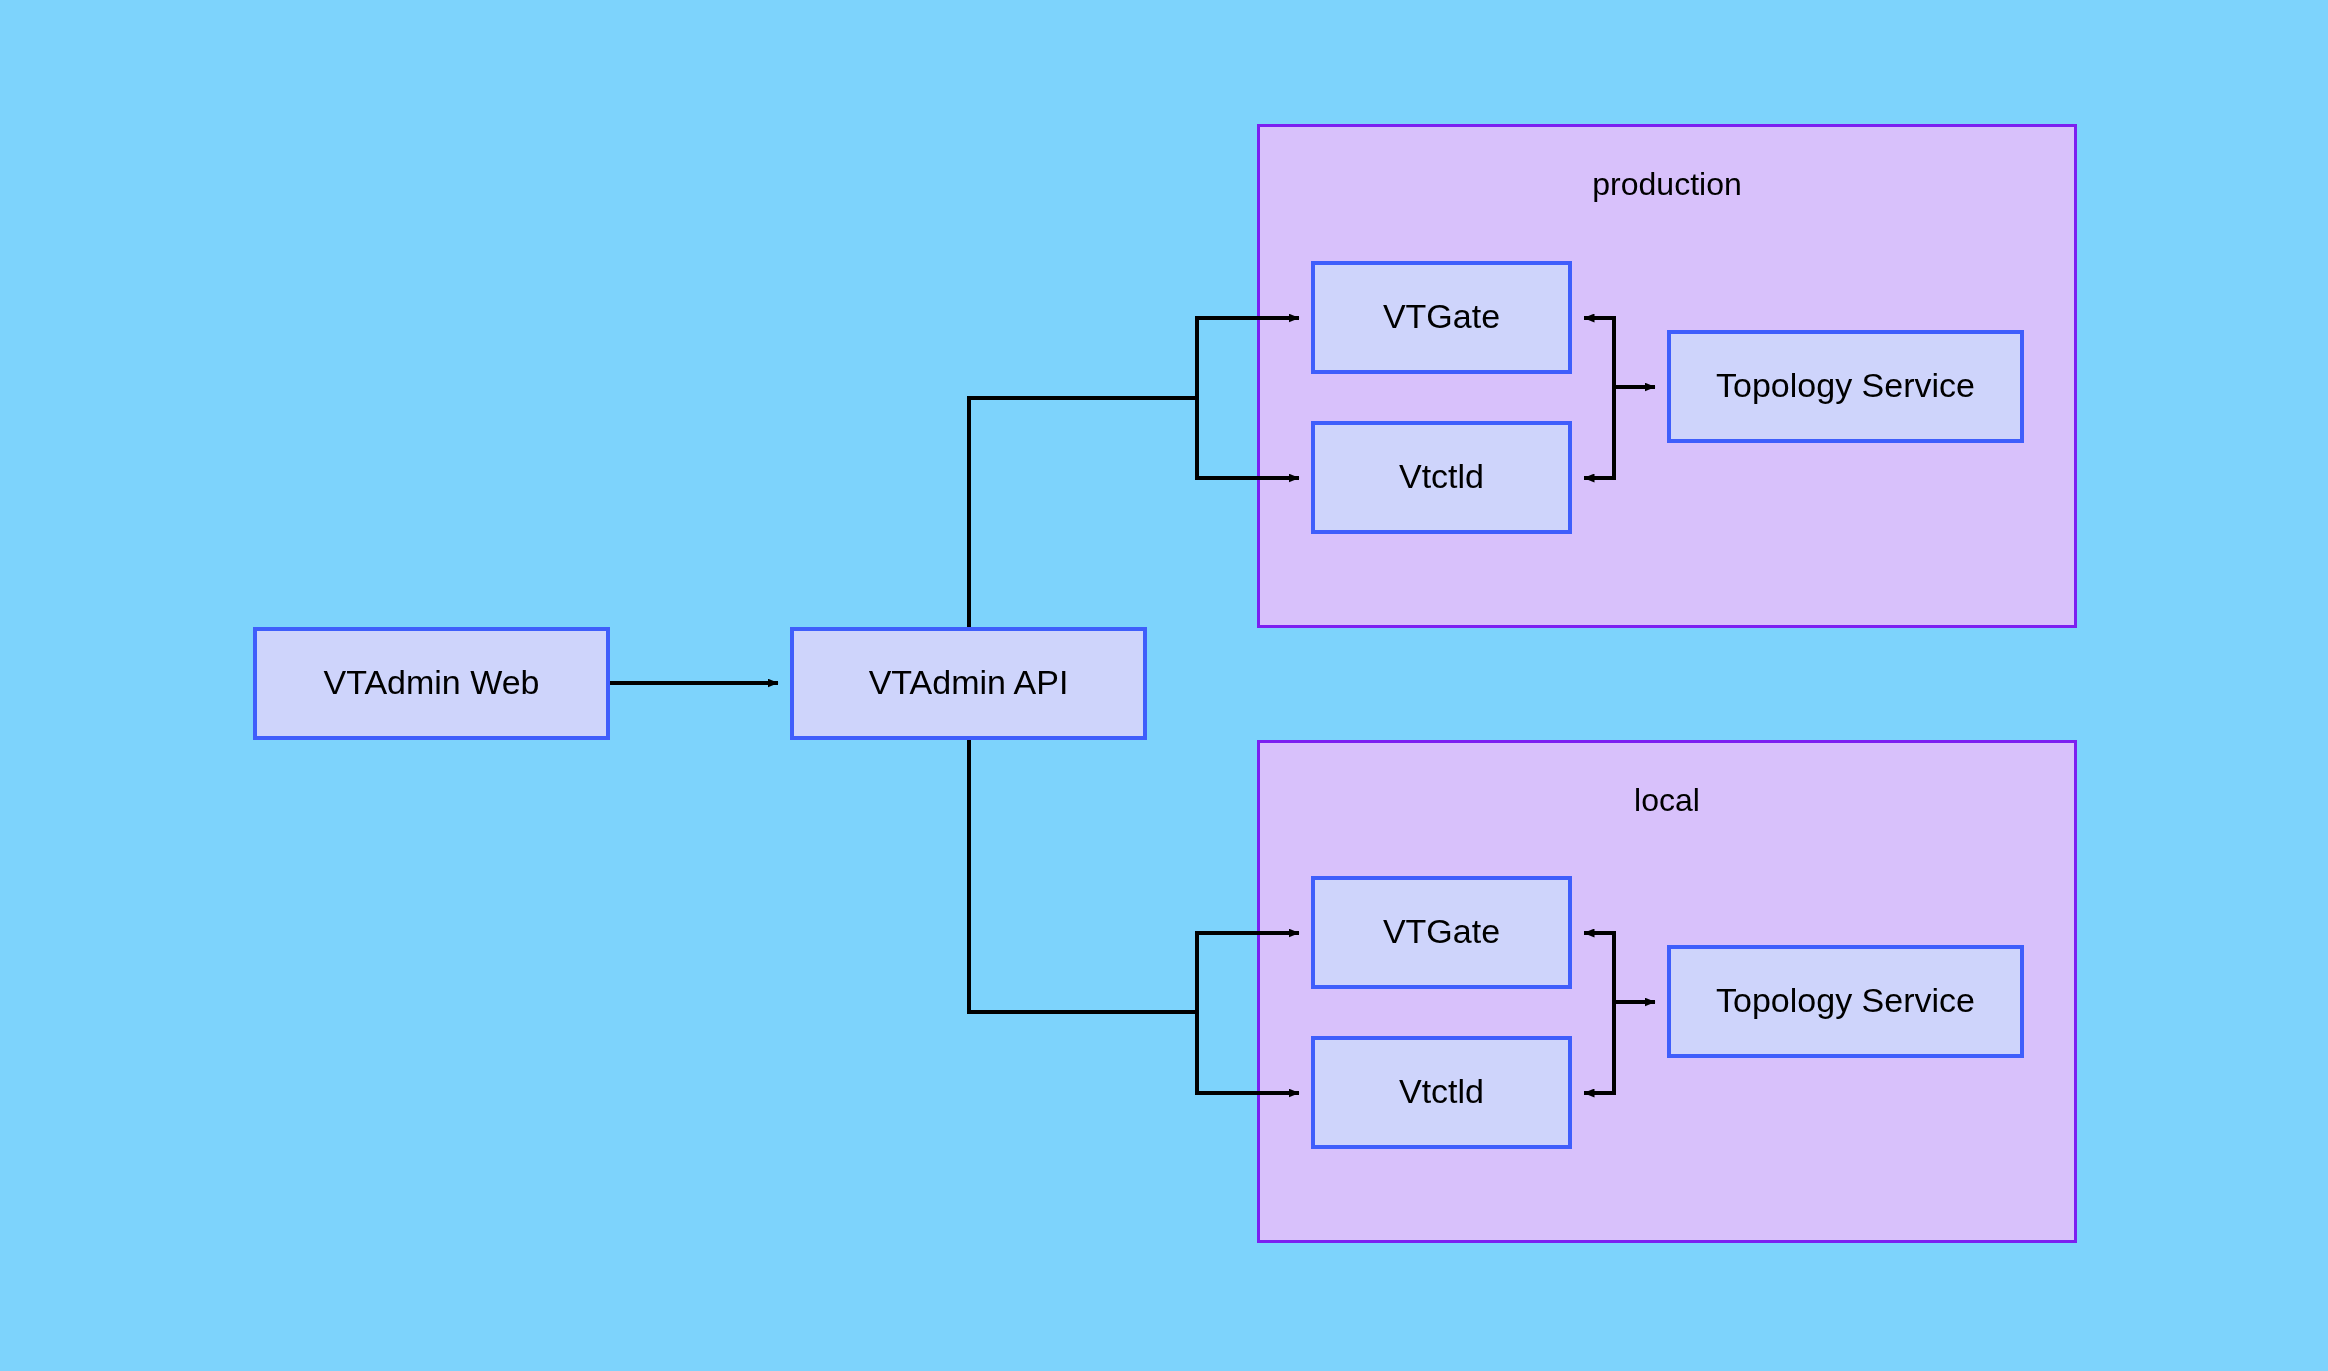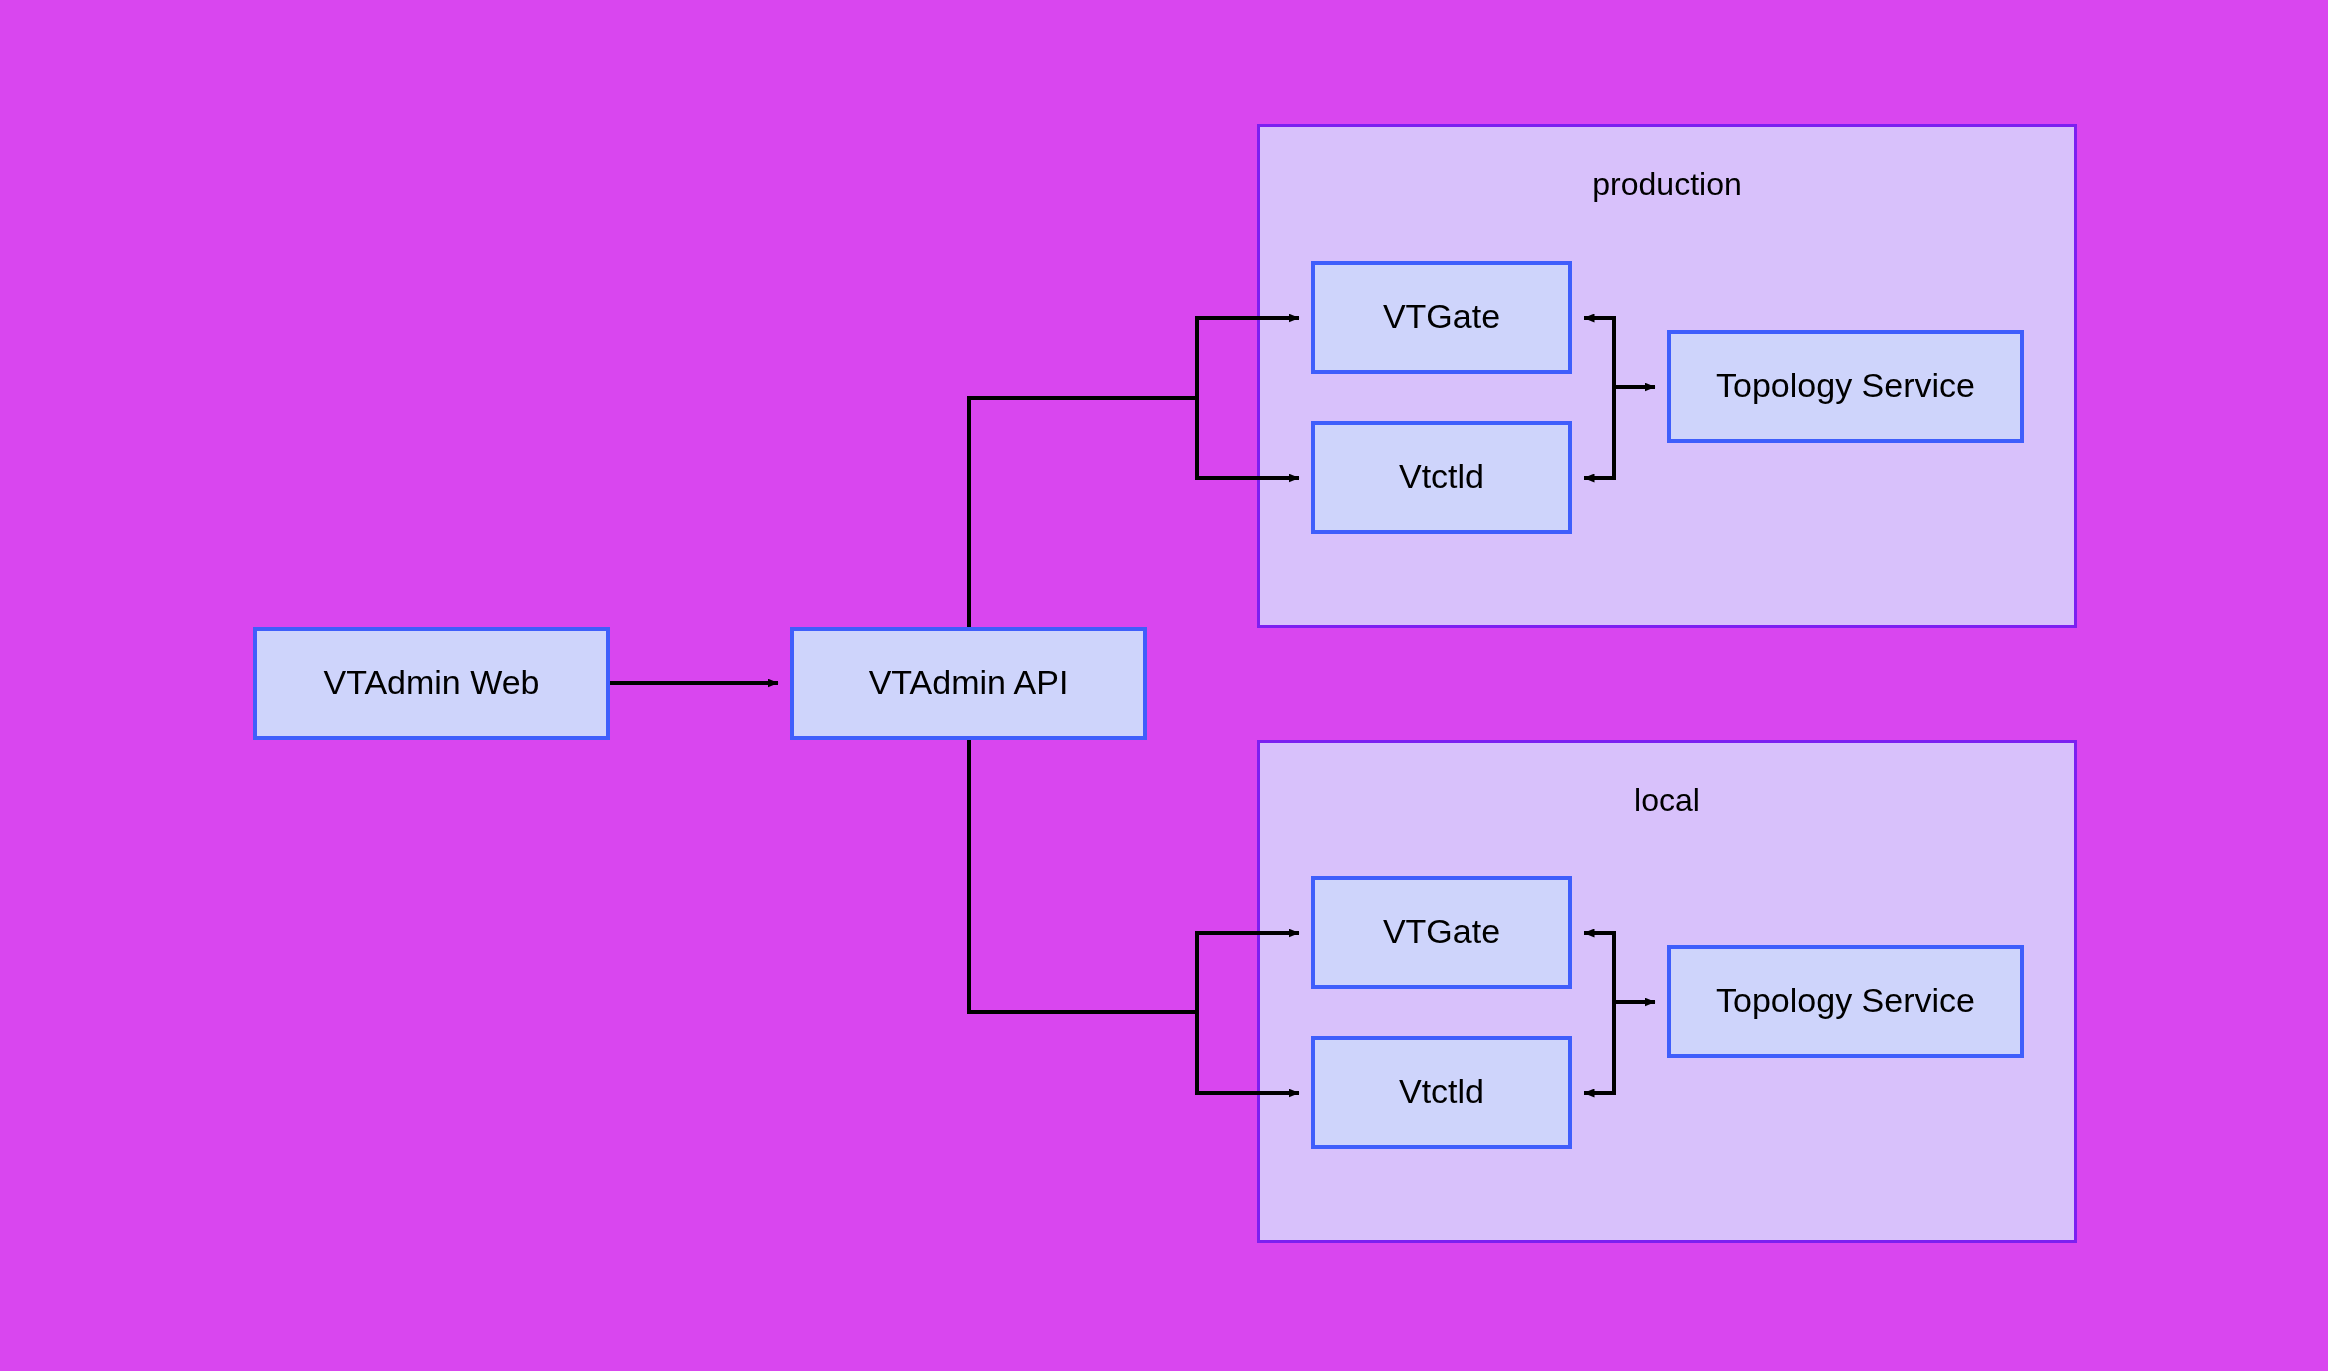--- a/index.html
+++ b/index.html
@@ -11,21 +11,21 @@
   body {
     width: 2328px;
     height: 1371px;
     font-family: "Liberation Sans", sans-serif;
     overflow: hidden;
   }
   #diagram-root {
     position: relative;
     width: 2328px;
     height: 1371px;
-    background: #d946ef;
+    background: #7dd3fc;
   }
   svg#diagram-svg {
     position: absolute;
     top: 0;
     left: 0;
     width: 2328px;
     height: 1371px;
     display: block;
   }
   .cluster-rect {

